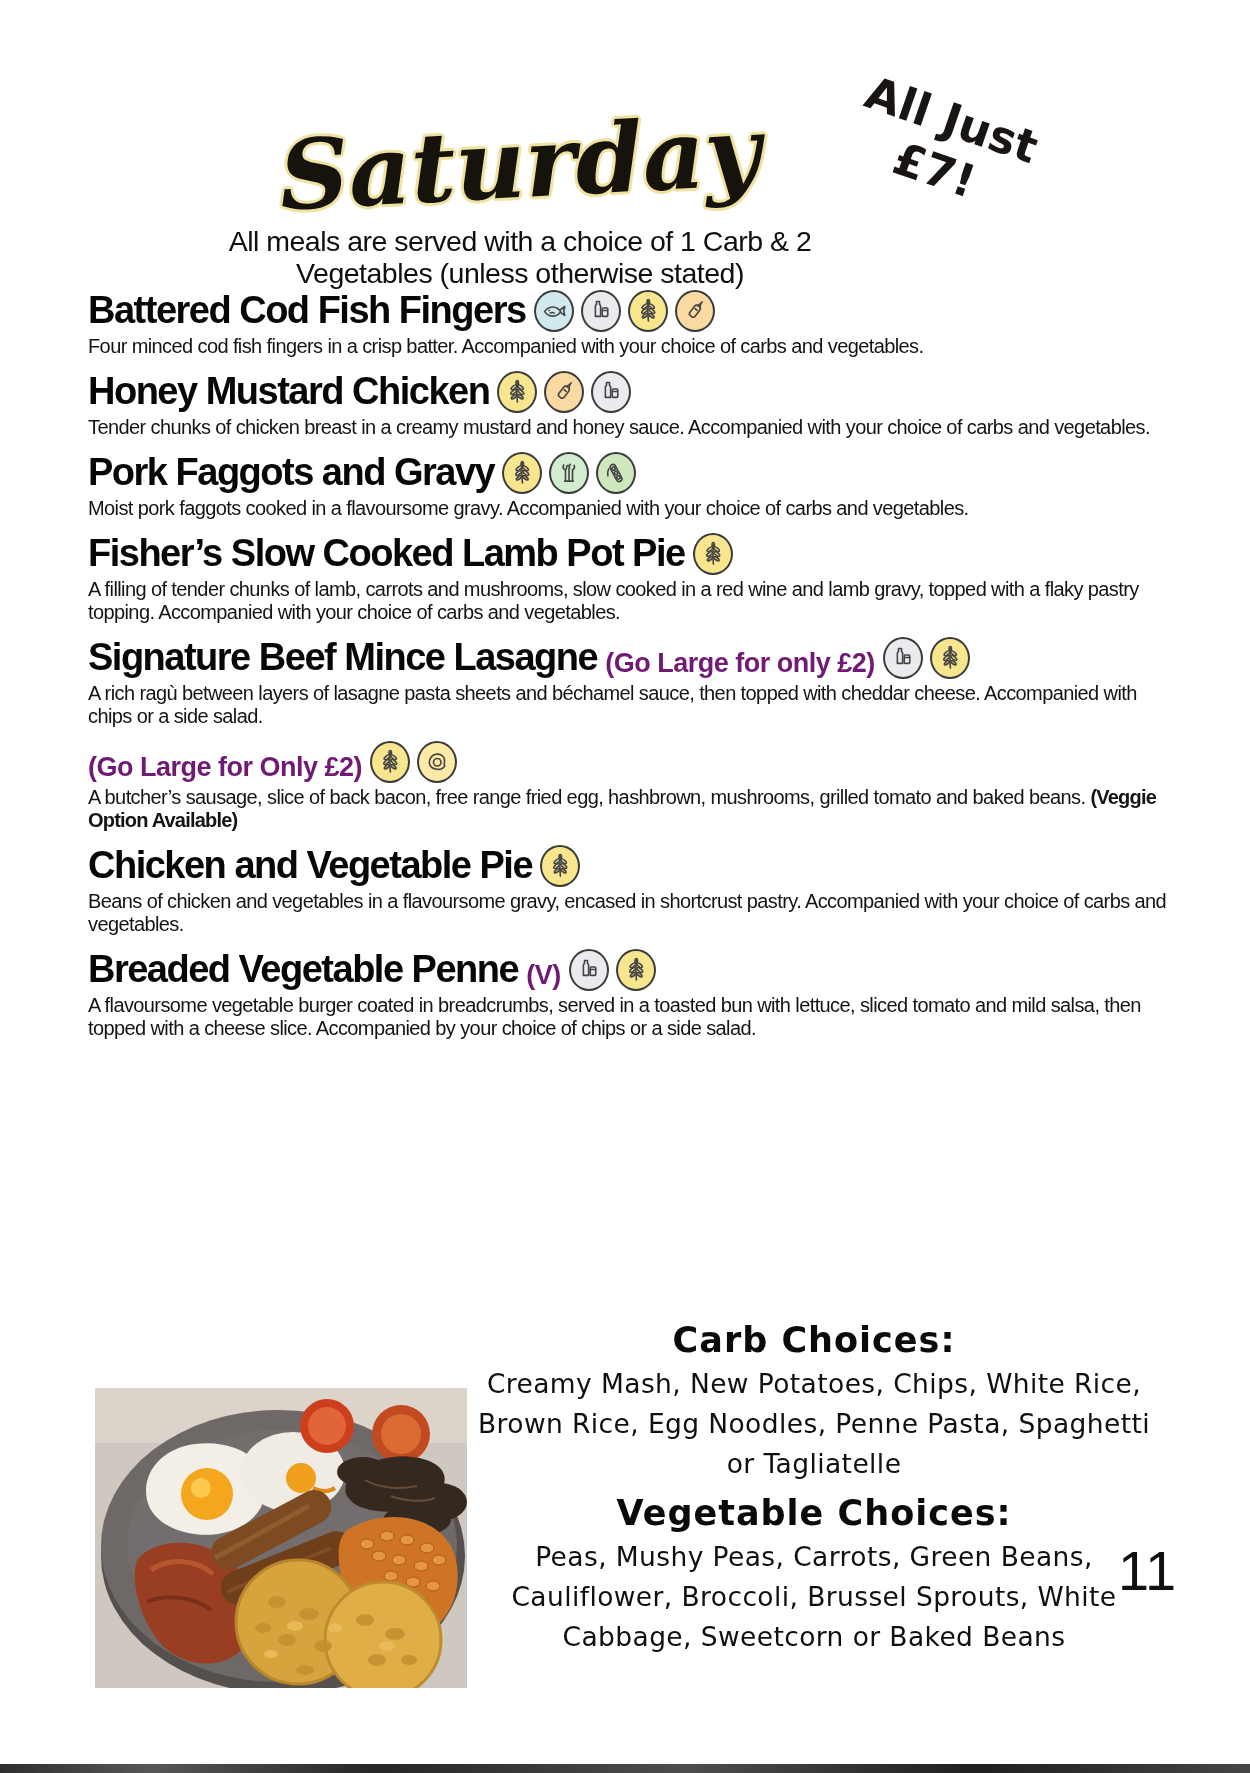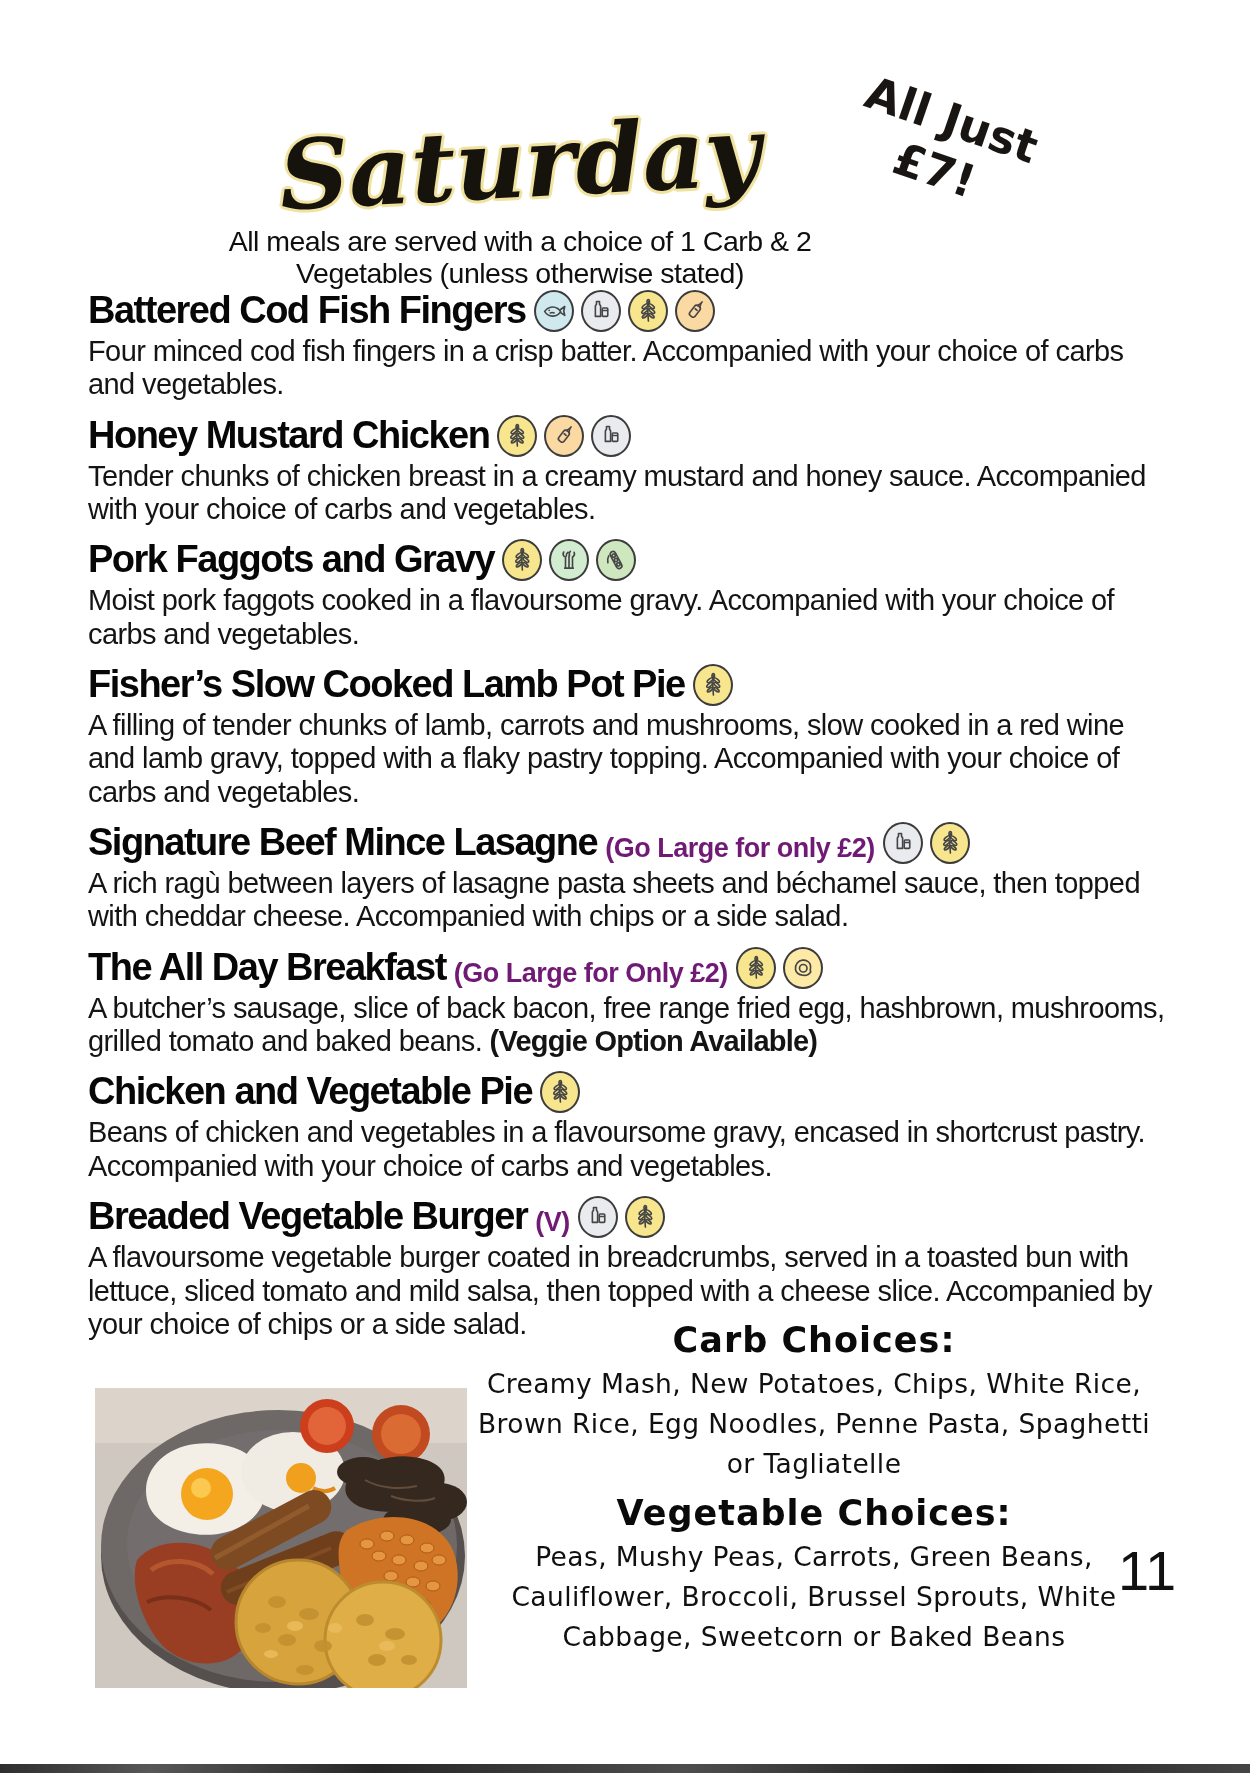--- a/index.html
+++ b/index.html
@@ -24,21 +24,21 @@
   .menu-item:nth-child(n+4){margin-top:8px;}
   .item-heading{display:flex;align-items:flex-end;gap:8px;flex-wrap:nowrap;}
   .item-name{font-size:38px;font-weight:bold;letter-spacing:-1.5px;color:#070707;white-space:nowrap;}
   .item-suffix{font-size:27px;font-weight:bold;letter-spacing:-0.5px;color:#701a75;white-space:nowrap;padding-top:6px;}
   .item-suffix:empty{display:none;}
   .item-icons{display:inline-flex;gap:7px;align-items:center;padding-top:2px;}
   .allergen{width:40px;height:42px;border-radius:50%;border:2px solid #3c3c3c;
             display:inline-flex;align-items:center;justify-content:center;box-sizing:border-box;}
   .allergen svg{width:30px;height:30px;stroke:#454545;fill:none;stroke-width:1.3;
                 stroke-linecap:round;stroke-linejoin:round;}
-  .item-desc{margin:3px 0 0 0;font-size:29px;line-height:1.15;letter-spacing:-0.6px;color:#141414;}
+  .item-desc{margin:3px 0 0 0;font-size:20px;line-height:1.15;letter-spacing:-0.6px;color:#141414;}
   .item-desc b{letter-spacing:-0.8px;}
 
   
   .photo{position:absolute;top:1388px;left:95px;width:372px;height:300px;}
   .choices{position:absolute;top:1320px;left:468px;width:692px;text-align:center;
            font-family:"DejaVu Sans",sans-serif;}
   .choices h2{margin:0;font-size:35px;font-weight:bold;letter-spacing:1px;color:#0a0a0a;text-align:center;}
   .choices p{margin:4px 0 10px 0;font-size:26.5px;line-height:1.5;letter-spacing:0.4px;color:#101010;}
   .page-number{position:absolute;top:1538px;left:1118px;font-family:Liberation Sans, sans-serif;
                font-size:56px;color:#111;}
@@ -232,21 +232,20 @@
                 <ellipse cx="12.2" cy="4.6" rx="1" ry="1.7"></ellipse>
               </svg>
             </span>
           </span>
     </div>
     <p class="item-desc"><span class="desc-text">A rich ragù between layers of lasagne pasta sheets and béchamel sauce, then topped with cheddar cheese. Accompanied with chips or a side salad.</span><b class="desc-bold"></b></p>
   </div>
 
   <div class="menu-item">
     <div class="item-heading">
-      <span class="item-name">The All Day Breakfast</span>
       <span class="item-suffix">(Go Large for Only £2)</span>
       <span class="item-icons">
             <span class="allergen" style="background: rgb(248, 230, 142);">
               <svg viewBox="0 0 24 24">
                 <path d="M12.3 4.5c-.6 5-.6 10.5 0 15.5"></path>
                 <ellipse cx="9.6" cy="8.2" rx="2.7" ry="1.1" transform="rotate(-38 9.6 8.2)"></ellipse>
                 <ellipse cx="14.8" cy="8.2" rx="2.7" ry="1.1" transform="rotate(38 14.8 8.2)"></ellipse>
                 <ellipse cx="9.3" cy="12" rx="2.7" ry="1.1" transform="rotate(-38 9.3 12)"></ellipse>
                 <ellipse cx="15.1" cy="12" rx="2.7" ry="1.1" transform="rotate(38 15.1 12)"></ellipse>
                 <ellipse cx="9.6" cy="15.8" rx="2.5" ry="1" transform="rotate(-38 9.6 15.8)"></ellipse>
@@ -282,21 +281,21 @@
                 <ellipse cx="12.2" cy="4.6" rx="1" ry="1.7"></ellipse>
               </svg>
             </span>
           </span>
     </div>
     <p class="item-desc"><span class="desc-text">Beans of chicken and vegetables in a flavoursome gravy, encased in shortcrust pastry. Accompanied with your choice of carbs and vegetables.</span><b class="desc-bold"></b></p>
   </div>
 
   <div class="menu-item">
     <div class="item-heading">
-      <span class="item-name">Breaded Vegetable Burger</span>
+      <span class="item-name">Breaded Vegetable Penne</span>
       <span class="item-suffix">(V)</span>
       <span class="item-icons">
             <span class="allergen" style="background: rgb(233, 235, 238);">
               <svg viewBox="0 0 24 24">
                 <path d="M8.4 4.4h2.4v2.1l.9 1.5v8.3H7.5V8l.9-1.5z"></path>
                 <rect x="13" y="9.6" width="4.4" height="6.7" rx="0.7"></rect>
                 <path d="M13.3 11.6h3.8"></path>
               </svg>
             </span>
             <span class="allergen" style="background: rgb(248, 230, 142);">

